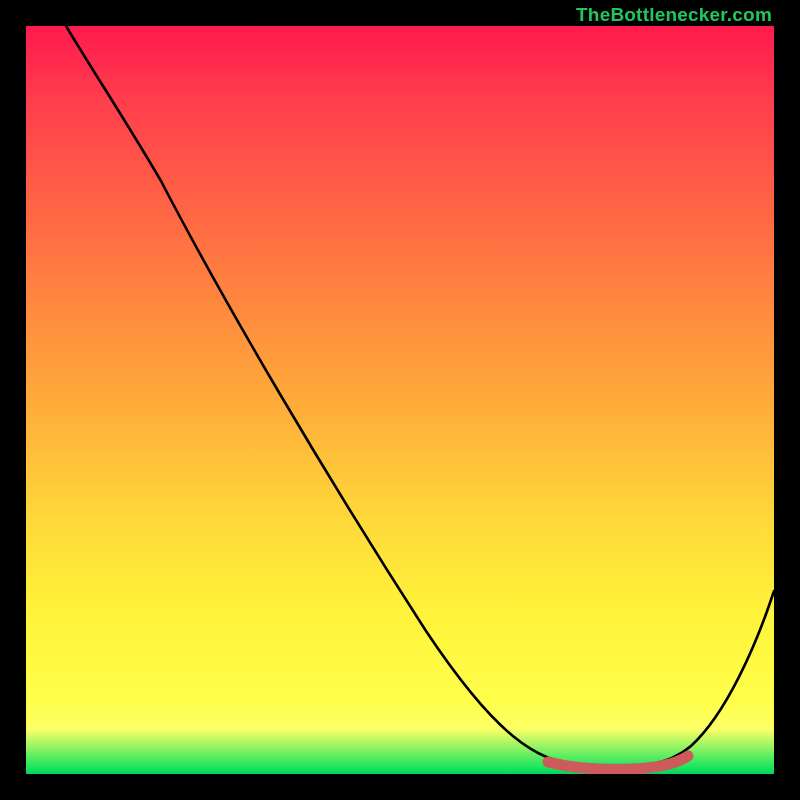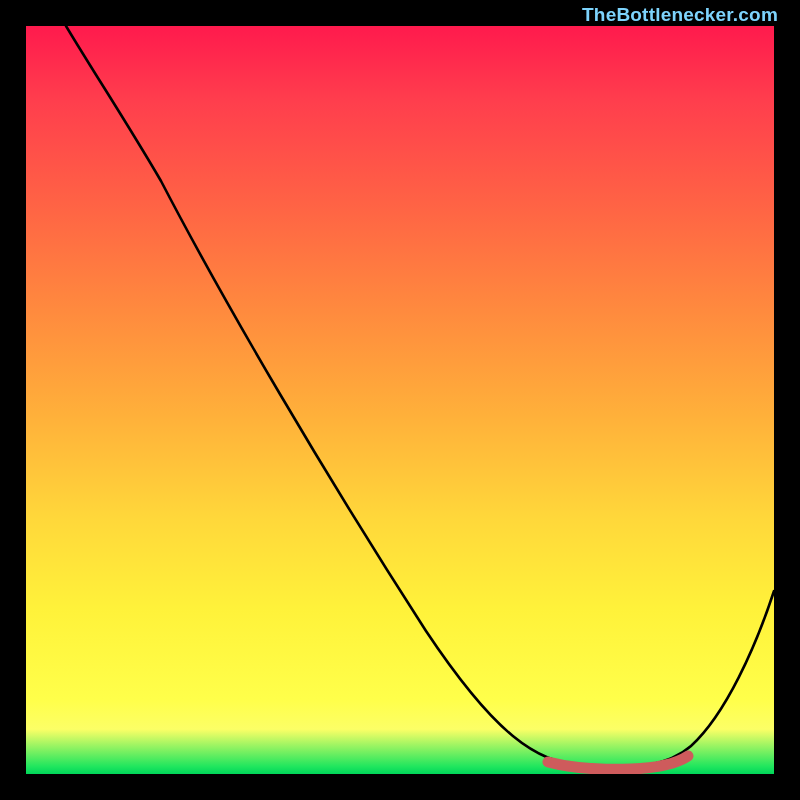--- a/index.html
+++ b/index.html
@@ -17,23 +17,23 @@
       #ffd83a 66%,
       #fff23a 78%,
       #ffff4a 90%,
       #fcff66 94%,
       #20e65e 99%,
       #00d65a 100%
     );
   }
   .attr {
     position: absolute;
-    top: 4px; right: 22px;
+    top: 4px; right: 28px;
     font: 600 19px Arial, Helvetica, sans-serif;
-    color: #7dd3fc;
+    color: #22c55e;
     letter-spacing: 0.2px;
   }
   svg.curve {
     position: absolute;
     left: 0; top: 0;
     width: 748px; height: 748px;
     pointer-events: none;
   }
 </style>
 </head>

